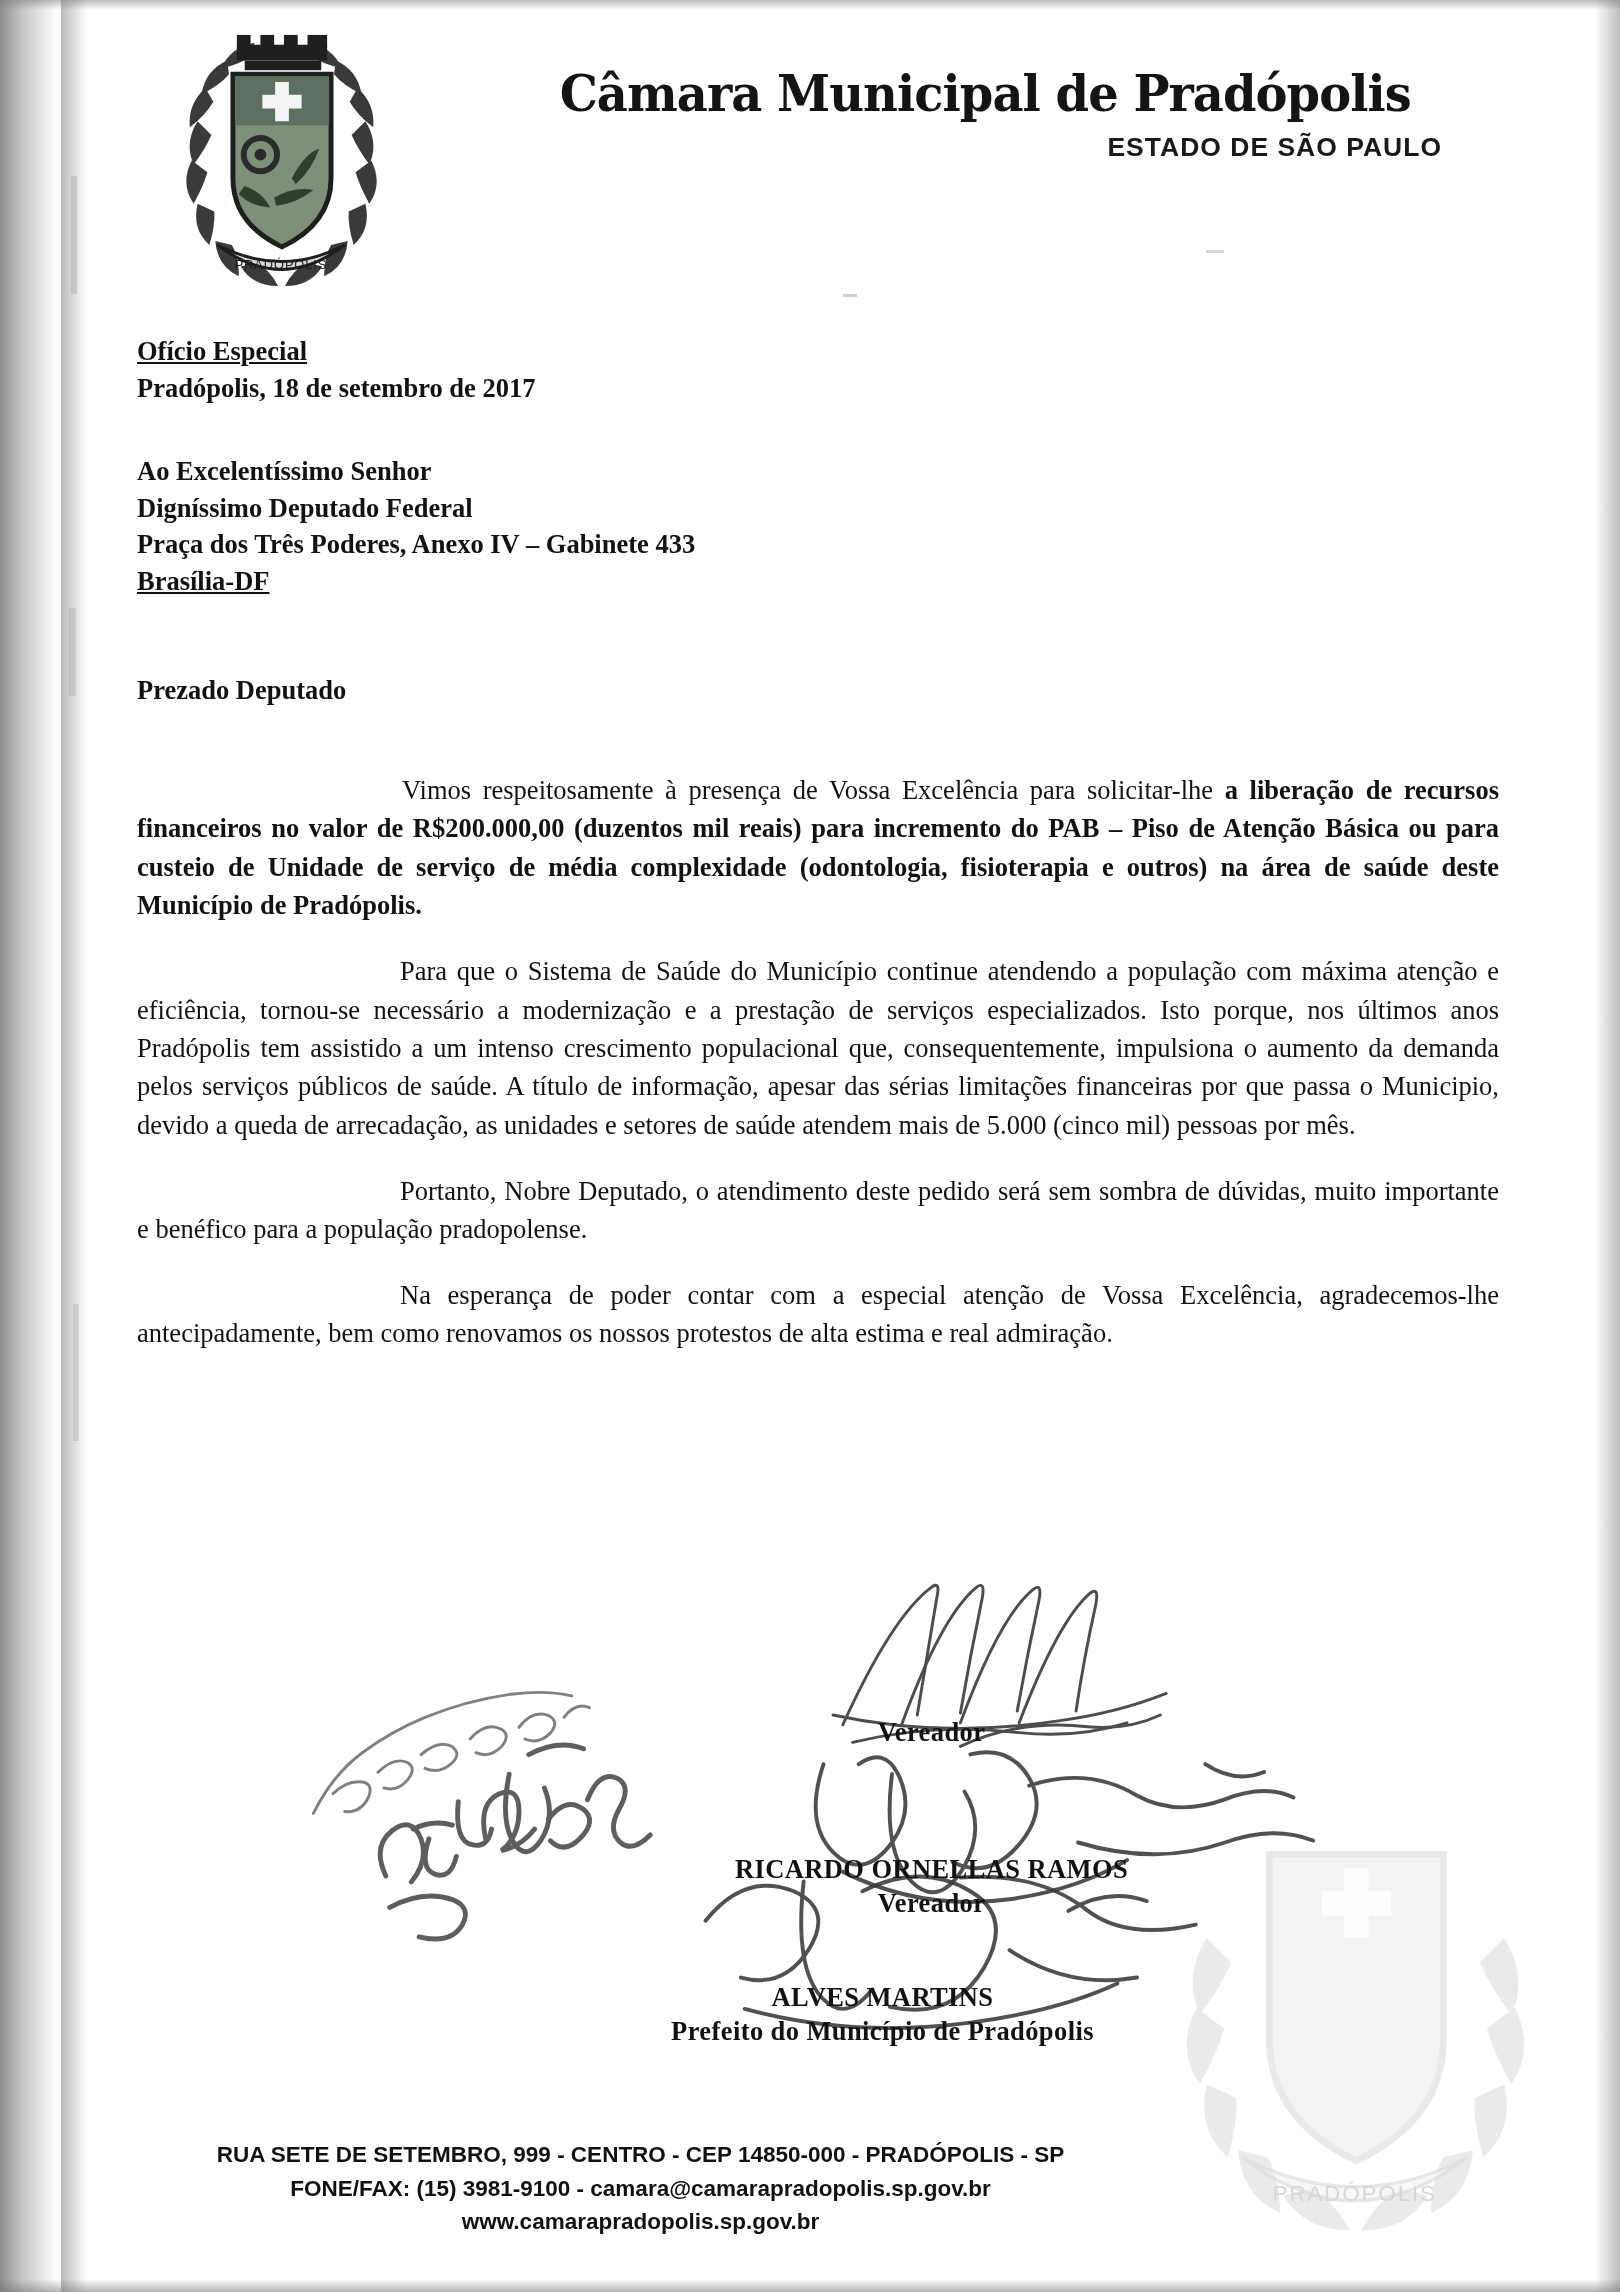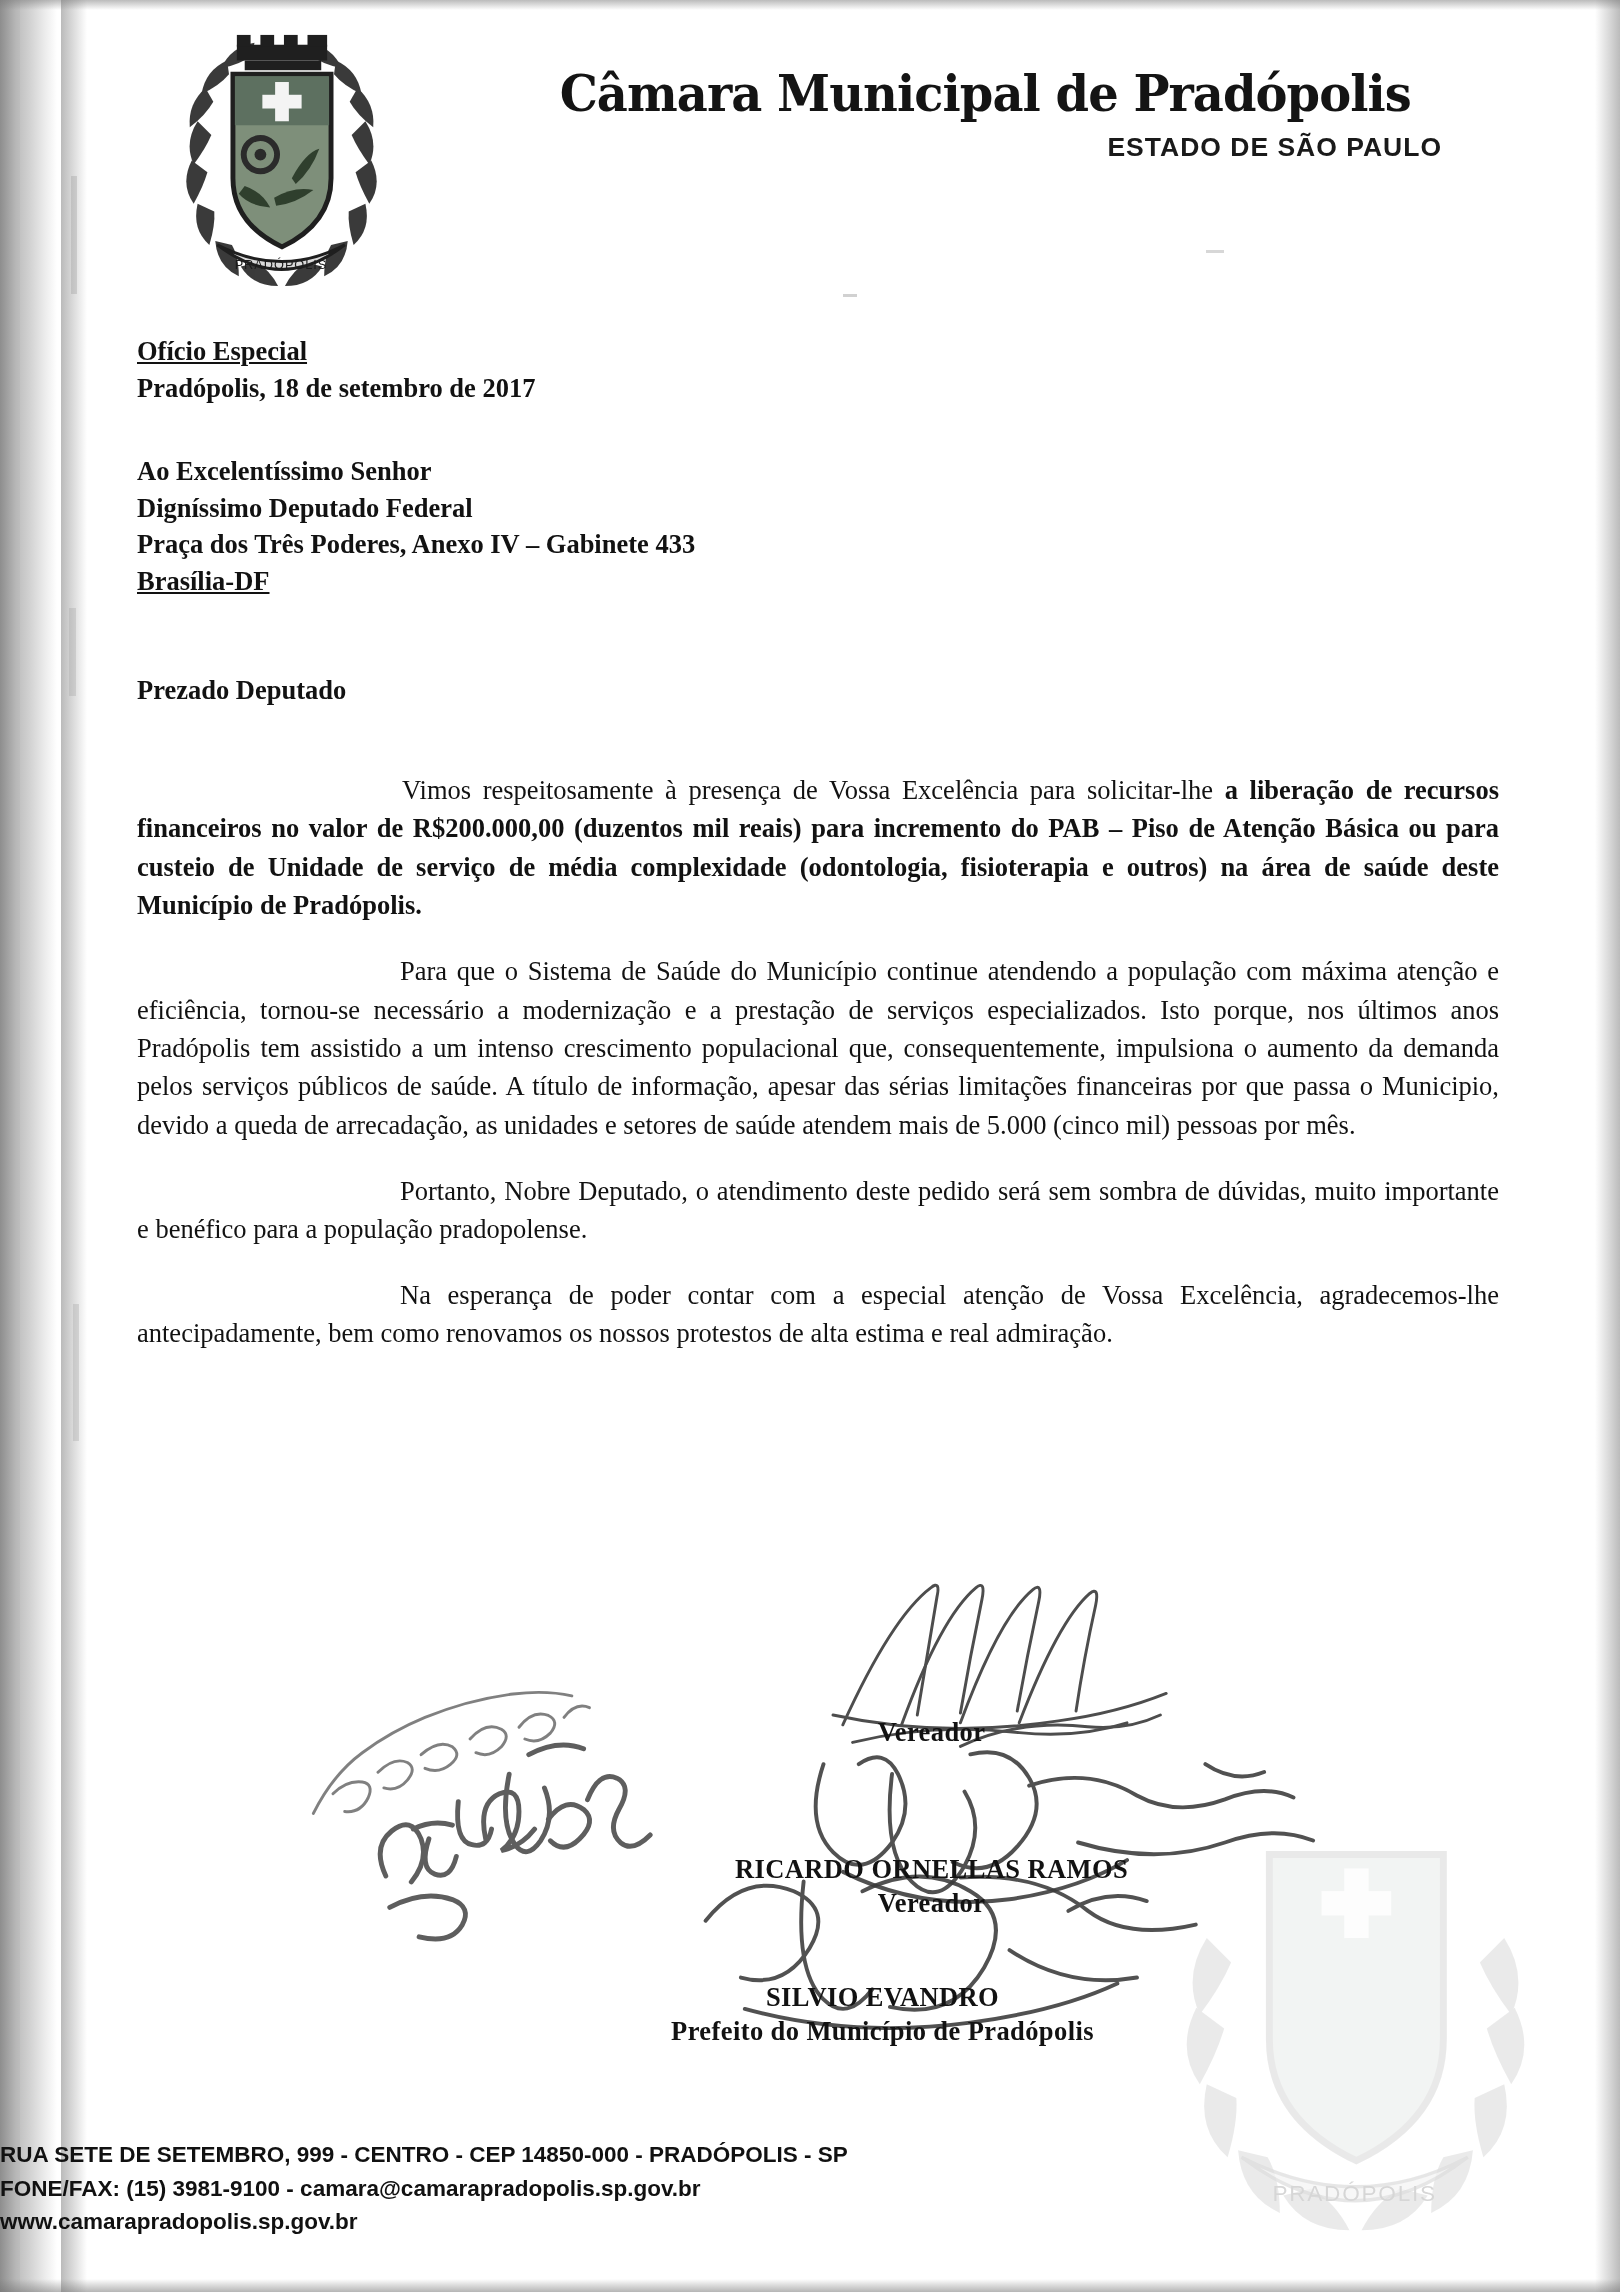--- a/index.html
+++ b/index.html
@@ -153,21 +153,21 @@
     right: 54px; bottom: 54px;
     width: 421px; height: 461px;
     opacity: .22;
   }
 
   
   .footer {
     position: absolute;
     left: 0; bottom: 54px;
     width: 1281px;
-    text-align: left;
+    text-align: center;
     font-family: "Liberation Sans", sans-serif;
     font-weight: bold;
     font-size: 22.5px;
     line-height: 1.5;
     color: #111;
   }
 </style>
 </head>
 <body>
 
@@ -369,21 +369,21 @@
     <div class="sig-block sig1">
       <div class="sig-role">Vereador</div>
     </div>
 
     <div class="sig-block sig2">
       <div class="sig-name">RICARDO ORNELLAS RAMOS</div>
       <div class="sig-role">Vereador</div>
     </div>
 
     <div class="sig-block sig3">
-      <div class="sig-name">SILVIO EVANDRO</div>
+      <div class="sig-name">ALVES MARTINS</div>
       <div class="sig-role">Prefeito do Município de Pradópolis</div>
     </div>
   </div>
 
   <div class="footer">
     <div>RUA SETE DE SETEMBRO, 999 - CENTRO - CEP 14850-000 - PRADÓPOLIS - SP</div>
     <div>FONE/FAX: (15) 3981-9100 - camara@camarapradopolis.sp.gov.br</div>
     <div>www.camarapradopolis.sp.gov.br</div>
   </div>
 

